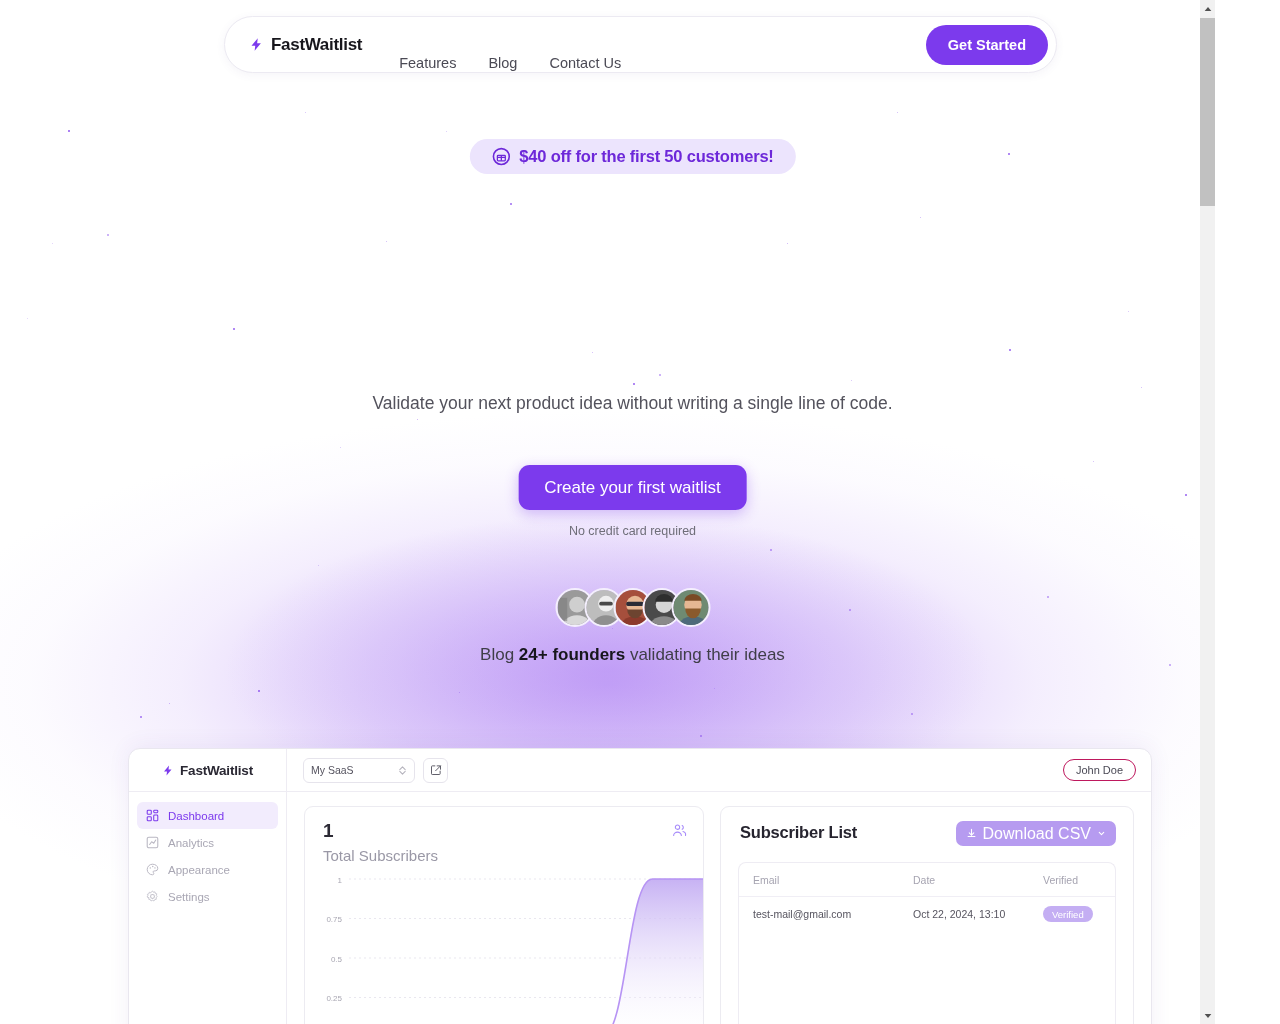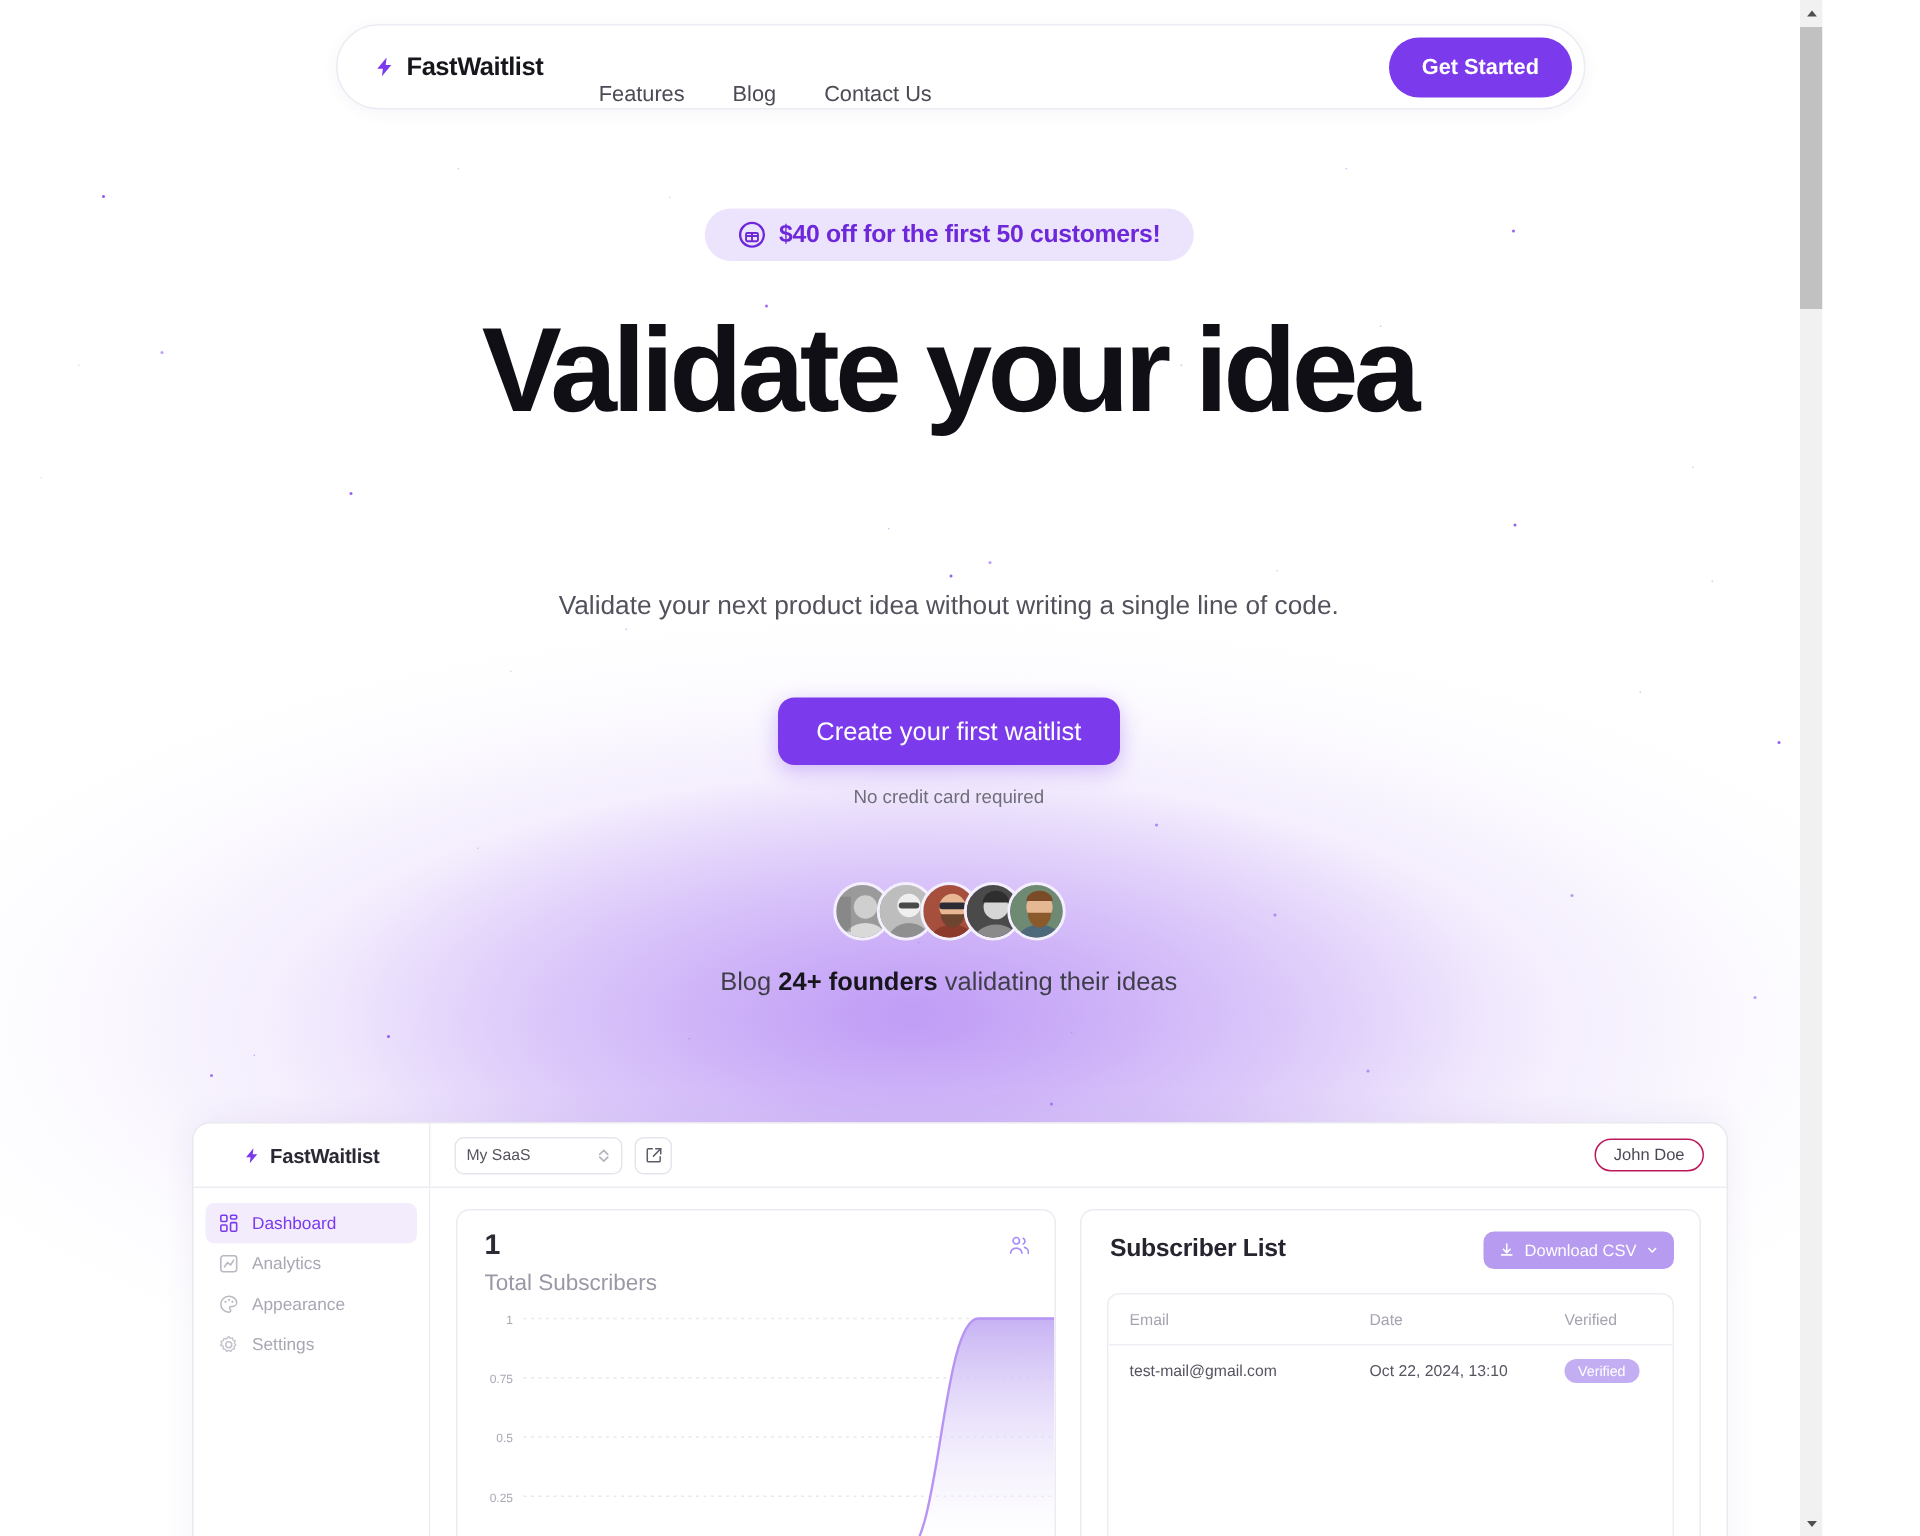--- a/index.html
+++ b/index.html
@@ -265,21 +265,21 @@
 
   .chartbox { position: absolute; left: 0; right: 0; top: 62px; bottom: 0; }
 
   .list-title { position: absolute; left: 19px; top: 16px; font-size: 16.5px; font-weight: bold; color: #26242f; letter-spacing: -0.2px; }
   .dl-btn {
     position: absolute; right: 17px; top: 14px;
     background: #b69bf0; color: #fff;
     border: none; border-radius: 7px;
     height: 25px; padding: 0 10px;
     display: flex; align-items: center; gap: 6px;
-    font-size: 11px; cursor: pointer;
+    font-size: 16px; cursor: pointer;
     font-family: "Liberation Sans", sans-serif;
     white-space: nowrap;
   }
   .tbl {
     position: absolute; left: 17px; right: 17px; top: 55px; bottom: 0;
     border: 1px solid #eeecf3; border-bottom: none;
     border-radius: 8px 8px 0 0;
     overflow: hidden;
   }
   .tbl-row { display: flex; align-items: center; height: 34px; padding: 0 14px; }
@@ -373,21 +373,20 @@
       <svg width="19" height="19" viewBox="0 0 24 24">
         <circle cx="12" cy="12" r="10" fill="none" stroke="#6d28d9" stroke-width="2"></circle>
         <rect x="7" y="10.5" width="10" height="7" rx="1" fill="none" stroke="#6d28d9" stroke-width="1.6"></rect>
         <line x1="12" y1="10.5" x2="12" y2="17.5" stroke="#6d28d9" stroke-width="1.6"></line>
         <line x1="7" y1="13" x2="17" y2="13" stroke="#6d28d9" stroke-width="1.6"></line>
       </svg>
       <span class="promo-text">$40 off for the first 50 customers!</span>
     </div>
 
     <h1 class="headline">
-      <span>Validate your idea</span>
     </h1>
 
     <p class="sub">Validate your next product idea without writing a single line of code.</p>
 
     <button class="cta">Create your first waitlist</button>
     <div class="nocc">No credit card required</div>
 
     <div class="avatars">
       <div class="avatar">
         <svg viewBox="0 0 40 40" width="39" height="39">

